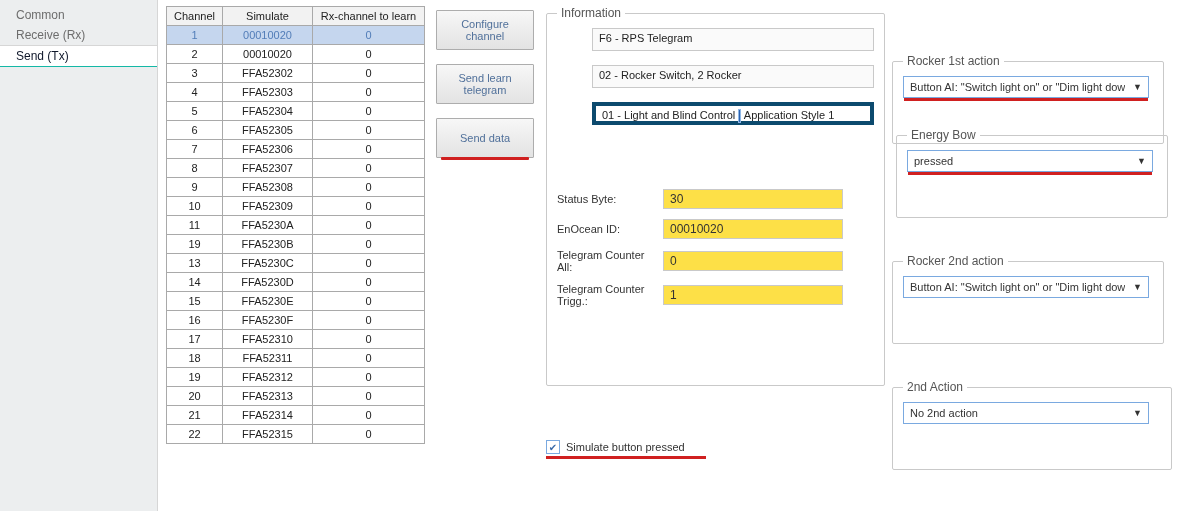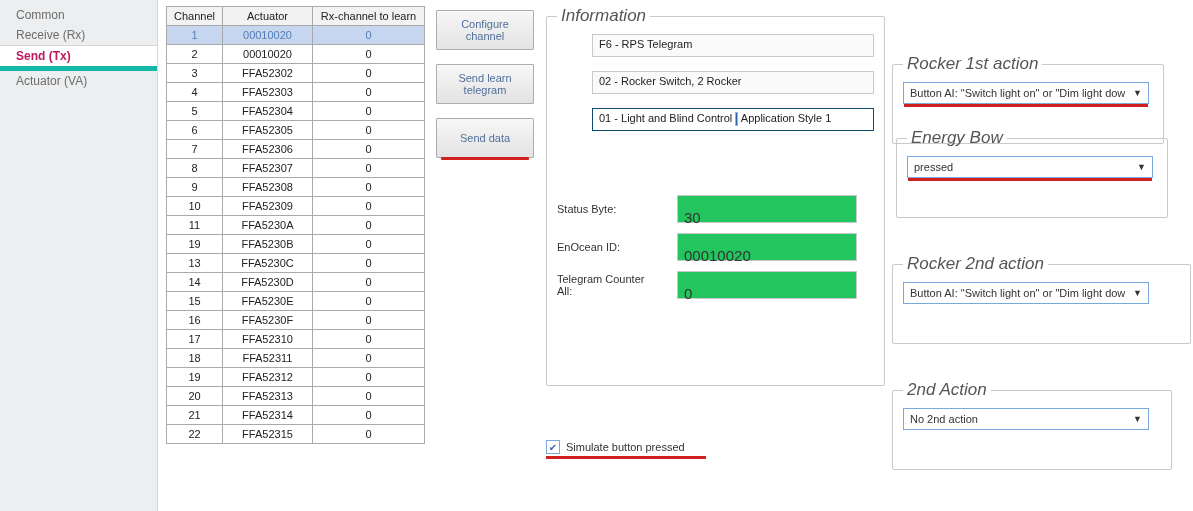--- a/index.html
+++ b/index.html
@@ -24,24 +24,24 @@
     padding-top: 5px;
   }
   .sidebar-item {
     padding: 3px 12px 3px 16px;
     color: #6d6d6d;
     cursor: default;
     white-space: nowrap;
   }
   .sidebar-item.selected {
     background: #fff;
-    color: #be185d;
-    font-weight: bold;
+    color: #0f172a;
+    font-weight: normal;
     border-top: 1px solid #d6d6d6;
-    border-bottom: 5px solid #14b8a6;
+    border-bottom: 1px solid #14b8a6;
   }
 
   
   .table-col {
     width: 272px;
     padding: 6px 0 0 8px;
     overflow: hidden;
   }
   table.ch {
     border-collapse: collapse;
@@ -105,58 +105,57 @@
   }
   fieldset.grp {
     border: 1px solid #c9c9c9;
     border-radius: 2px;
     position: absolute;
     margin: 0;
     padding: 8px 10px 10px 10px;
   }
   fieldset.grp > legend {
     color: #555;
-    font-size: 17px;
+    font-size: 12px;
     padding: 0 4px;
-    font-style: italic;
   }
   .info-field {
     width: 282px;
     height: 23px;
     border: 1px solid #c9c9c9;
     background: #fafafa;
     padding: 3px 6px;
     margin-bottom: 14px;
     font-size: 11px;
     color: #222;
     margin-left: 35px;
   }
   .info-field.sel {
-    border: 1px solid #0c4a6e;
+    border: 4px solid #0c4a6e;
     background: #fff;
   }
   .row {
     display: flex;
     align-items: center;
-    gap: 20px;
+    gap: 6px;
     margin-bottom: 10px;
   }
   .row-label {
     width: 100px;
     font-size: 11px;
     color: #333;
     line-height: 1.1;
   }
   .small-input {
     width: 180px;
     height: 20px;
     border: 1px solid #c9c9c9;
-    background: #22c55e;
-    padding: 13px 6px;
-    font-size: 15px;
+    background: #fde047;
+    padding: 2px 6px;
+    font-size: 12px;
   }
   .dropdown {
     width: 246px;
     height: 22px;
     border: 1px solid #7aa9e0;
     background: #fff;
     padding: 2px 6px;
     font-size: 11px;
     display: flex;
     align-items: center;
@@ -208,34 +207,33 @@
 </style>
 </head>
 <body>
 
 <div class="root">
 
   <div class="sidebar">
     <div class="sidebar-item">Common</div>
     <div class="sidebar-item">Receive (Rx)</div>
     <div class="sidebar-item selected">Send (Tx)</div>
-    <div class="sidebar-item">Actuator (VA)</div>
   </div>
 
   <div class="table-col">
     <table class="ch">
       <colgroup>
         <col style="width:56px">
           <col style="width:90px">
           <col style="width:112px">
       </colgroup>
       <thead>
         <tr>
           <th>Channel</th>
-          <th>Actuator</th>
+          <th>Simulate</th>
           <th>Rx-channel to learn</th>
         </tr>
       </thead>
       <tbody id="tbody">
           <tr class="sel">
             <td>1</td>
             <td>00010020</td>
             <td>0</td>
           </tr>
           <tr>
@@ -375,20 +373,24 @@
         <div class="small-input">30</div>
       </div>
       <div class="row">
         <div class="row-label">EnOcean ID:</div>
         <div class="small-input">00010020</div>
       </div>
       <div class="row">
         <div class="row-label">Telegram Counter All:</div>
         <div class="small-input">0</div>
       </div>
+      <div class="row">
+        <div class="row-label">Telegram Counter Trigg.:</div>
+        <div class="small-input">1</div>
+      </div>
     </fieldset>
 
     <div class="checkbox-row" style="left:6px; top:440px; width:200px;">
       <div class="checkbox">✔</div>
       <span>Simulate button pressed</span>
       <div class="cb-redline"></div>
     </div>
 
     <fieldset class="grp" style="left:352px; top:6px; width:272px; height:90px;margin-top:48px;">
       <legend>Rocker 1st action</legend>
@@ -401,21 +403,21 @@
 
     <fieldset class="grp" style="left:356px; top:128px; width:272px; height:90px;">
       <legend>Energy Bow</legend>
       <div class="dropdown">
         <span>pressed</span>
         <span class="arrow">▼</span>
         <div class="dd-redline"></div>
       </div>
     </fieldset>
 
-    <fieldset class="grp" style="left:352px; top:254px; width:299px; height:90px;">
+    <fieldset class="grp" style="left:352px; top:254px; width:272px; height:90px;">
       <legend>Rocker 2nd action</legend>
       <div class="dropdown">
         <span style="overflow:hidden; white-space:nowrap;">Button AI: "Switch light on" or "Dim light dow</span>
         <span class="arrow">▼</span>
       </div>
     </fieldset>
 
     <fieldset class="grp" style="left:352px; top:380px; width:280px; height:90px;">
       <legend>2nd Action</legend>
       <div class="dropdown">

